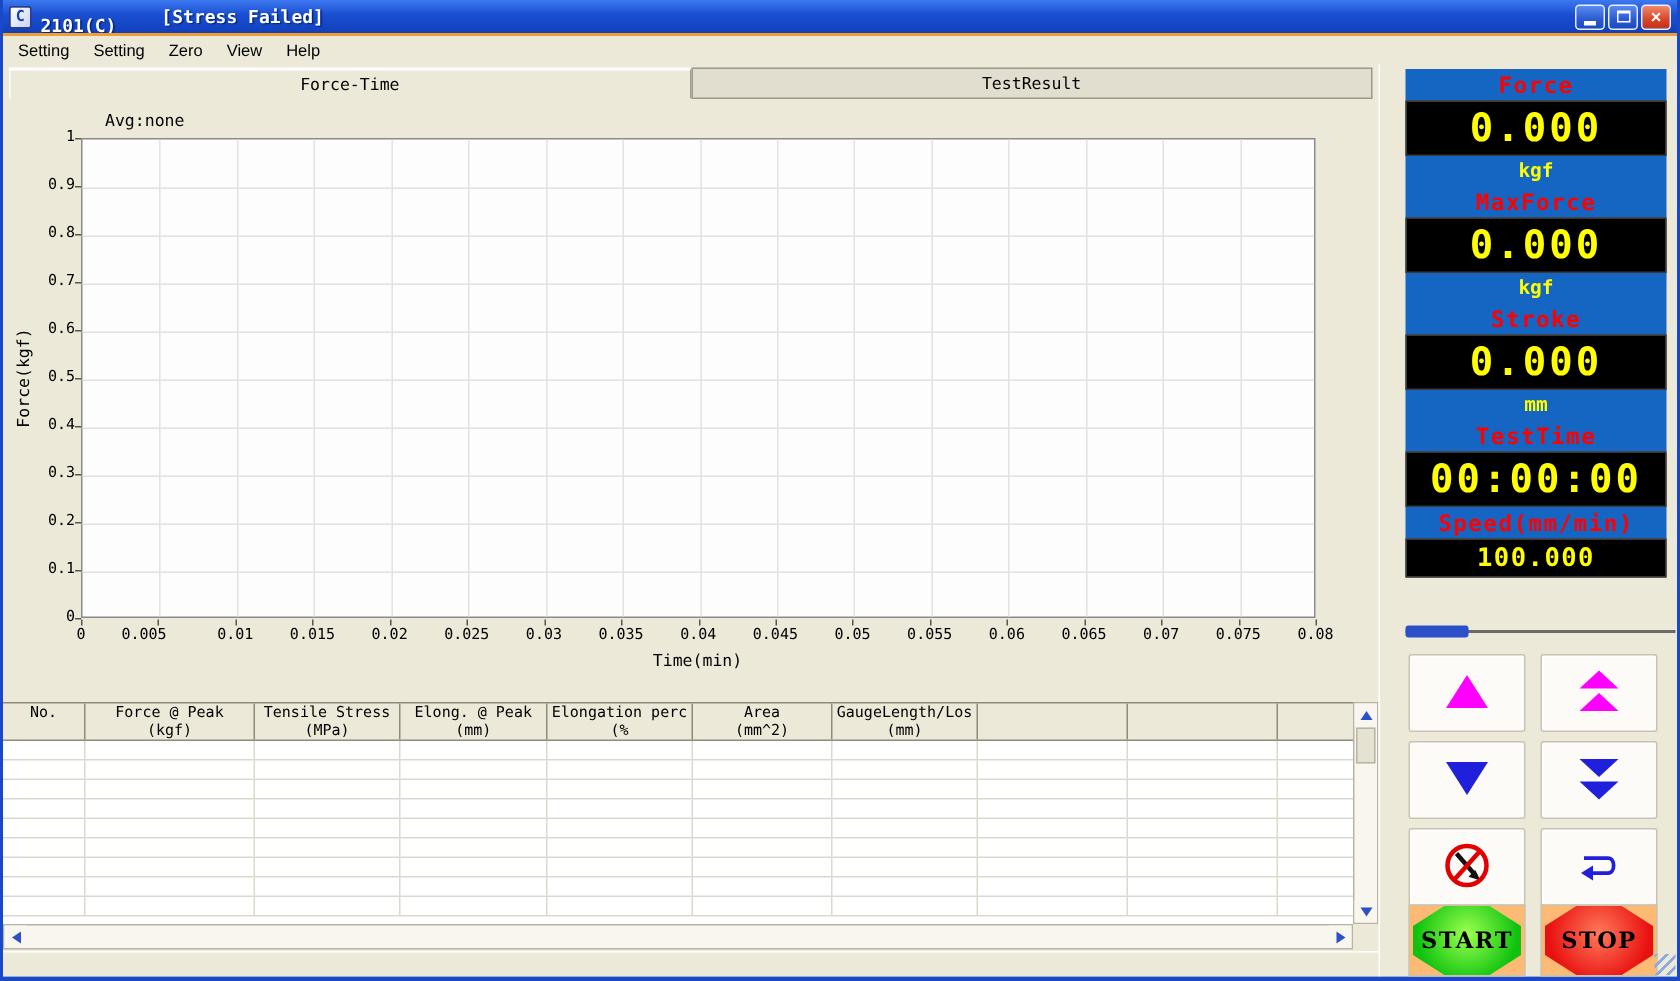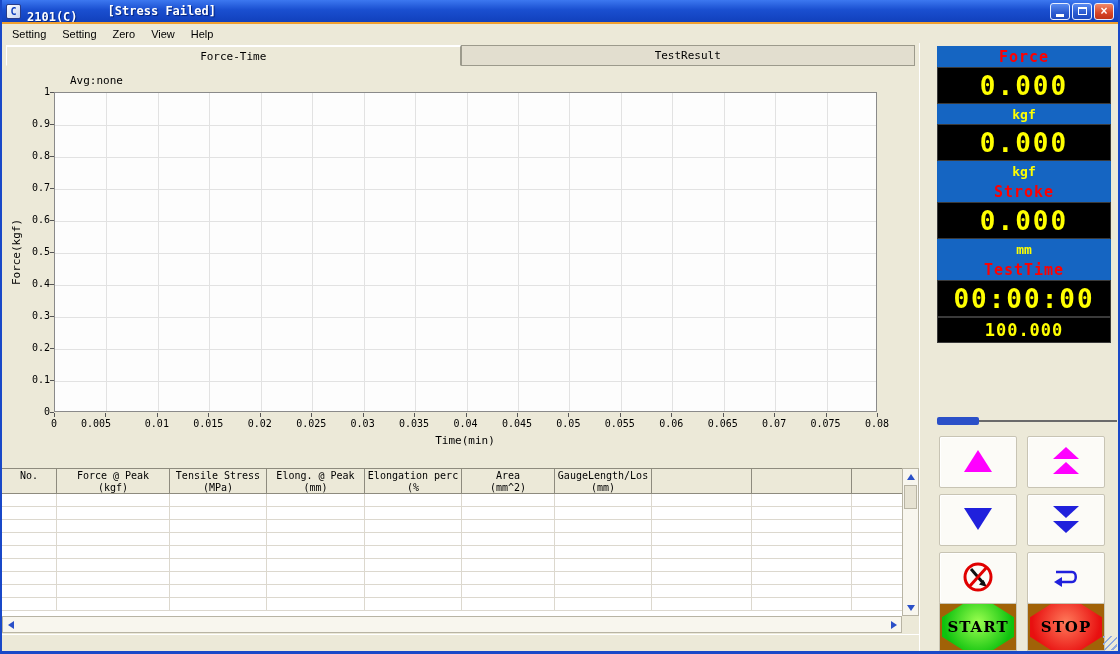--- a/index.html
+++ b/index.html
@@ -98,21 +98,21 @@
   .g-unit { height:20px; background:#1565C2; color:#FFFF00; font:bold 13px "DejaVu Sans Mono","Liberation Mono",monospace;
     display:flex; align-items:center; justify-content:center; }
   .gauge-speed .g-value { height:26px; font-size:17px; letter-spacing:1px; }
   .speed-slider { position:absolute; left:17px; top:372px; width:180px; height:12px; cursor:pointer; }
   .slider-track { position:absolute; left:0; right:0; top:5px; height:2px; background:#6A6A6A; }
   .slider-fill { position:absolute; left:0; top:2px; width:42px; height:8px; background:#2B50C8; border-radius:2px; }
   .jog-grid { position:absolute; left:19px; top:393px; display:grid; grid-template-columns:78px 78px; gap:6px 10px; }
   .jog-btn { width:78px; height:52px; background:#FCFBF7; border:1px solid #C8C4B4; border-radius:2px;
     box-shadow:inset 1px 1px 0 #FFFFFF; display:flex; align-items:center; justify-content:center; cursor:pointer; padding:0; }
   .startstop { position:absolute; left:19px; top:560px; display:grid; grid-template-columns:78px 78px; gap:0 10px; }
-  .octo-wrap { width:78px; height:48px; background:#a16207; border:1px solid #C8C4B4; display:flex; align-items:center; justify-content:center; cursor:pointer; padding:0; }
+  .octo-wrap { width:78px; height:48px; background:#fdba74; border:1px solid #C8C4B4; display:flex; align-items:center; justify-content:center; cursor:pointer; padding:0; }
   .octagon { width:72px; height:46px; clip-path:polygon(29% 0%,71% 0%,100% 29%,100% 71%,71% 100%,29% 100%,0% 71%,0% 29%);
     display:flex; align-items:center; justify-content:center;
     font:bold 15px "DejaVu Serif","Liberation Serif",serif; letter-spacing:1px; color:#000; }
   .octagon.start { background:radial-gradient(circle at 50% 40%,#9CFF50,#0EC20E 75%); }
   .octagon.stop { background:radial-gradient(circle at 50% 40%,#FF7A5A,#E81010 75%); }
 </style>
 </head>
 <body>
 
 <div id="root">
@@ -398,33 +398,35 @@
   <div class="statusbar"></div>
 
   <div class="side-panel">
     <div class="gauges" id="gauges">
         <div class="gauge gauge-force">
           <div class="g-label">Force</div>
           <div class="g-value">0.000</div>
           <div class="g-unit">kgf</div>
         </div>
         <div class="gauge gauge-maxforce">
+          <div class="g-label">MaxForce</div>
           <div class="g-value">0.000</div>
           <div class="g-unit">kgf</div>
         </div>
         <div class="gauge gauge-stroke">
           <div class="g-label">Stroke</div>
           <div class="g-value">0.000</div>
           <div class="g-unit">mm</div>
         </div>
         <div class="gauge gauge-testtime">
           <div class="g-label">TestTime</div>
           <div class="g-value">00:00:00</div>
         </div>
         <div class="gauge gauge-speed">
+          <div class="g-label">Speed(mm/min)</div>
           <div class="g-value">100.000</div>
         </div>
       </div>
     <div class="speed-slider">
       <div class="slider-track"></div>
       <div class="slider-fill"></div>
     </div>
     <div class="jog-grid" id="jog-grid">
         <button class="jog-btn">
           <span><svg width="32" height="26" viewBox="0 0 32 26">

